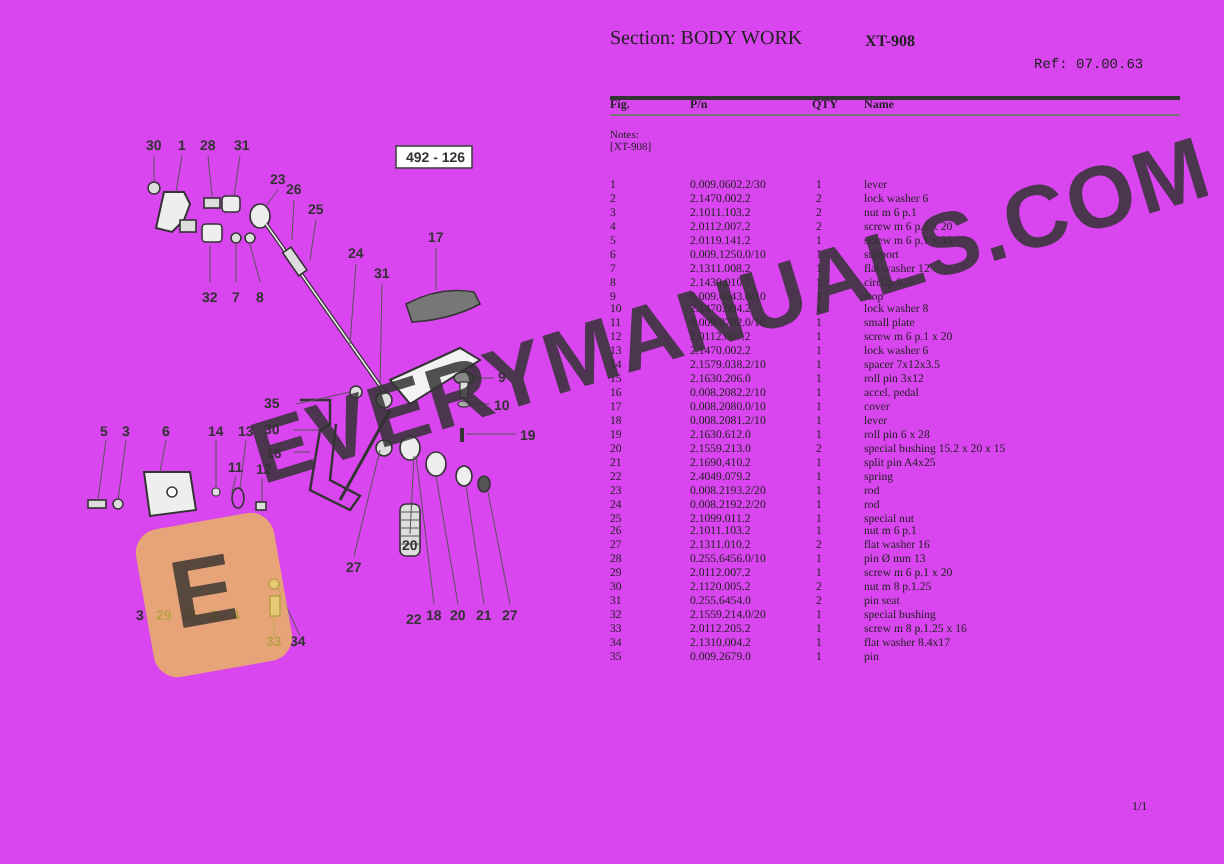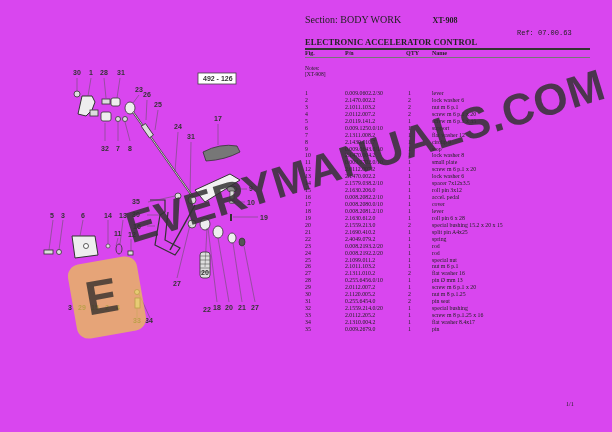--- a/index.html
+++ b/index.html
@@ -181,21 +181,20 @@
         <text x="96" y="270">4</text>
         <text x="113" y="283">33</text>
         <text x="125" y="283">34</text>
       </g>
     </svg>
   </div>
 
   <div class="doc-id">XT-908</div>
   <div class="section">Section: BODY WORK</div>
   <div class="ref">Ref: 07.00.63</div>
-  <div class="title">ELECTRONIC ACCELERATOR CONTROL</div>
   <div class="rule-thick"></div>
 
   <div class="col-head" style="left:305px">Fig.</div>
   <div class="col-head" style="left:345px">P/n</div>
   <div class="col-head" style="left:406px">QTY</div>
   <div class="col-head" style="left:432px">Name</div>
   <div class="rule-thin"></div>
 
   <div class="notes-label">Notes:</div>
   <div class="notes-val">[XT-908]</div>

